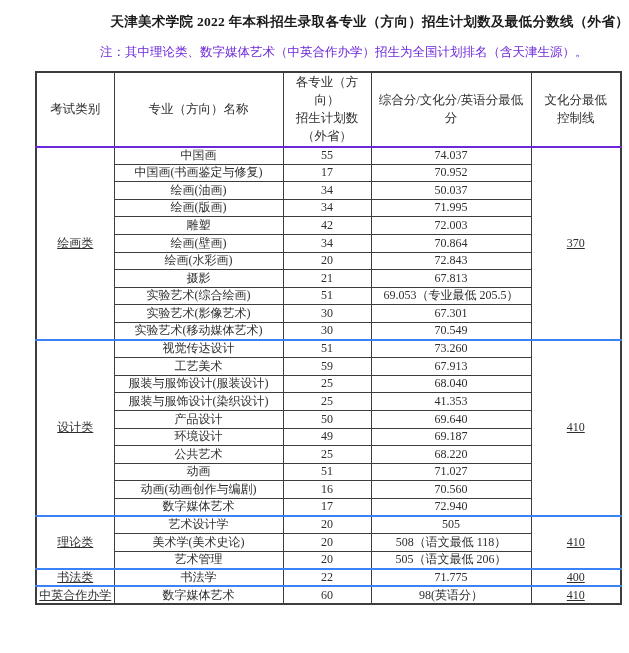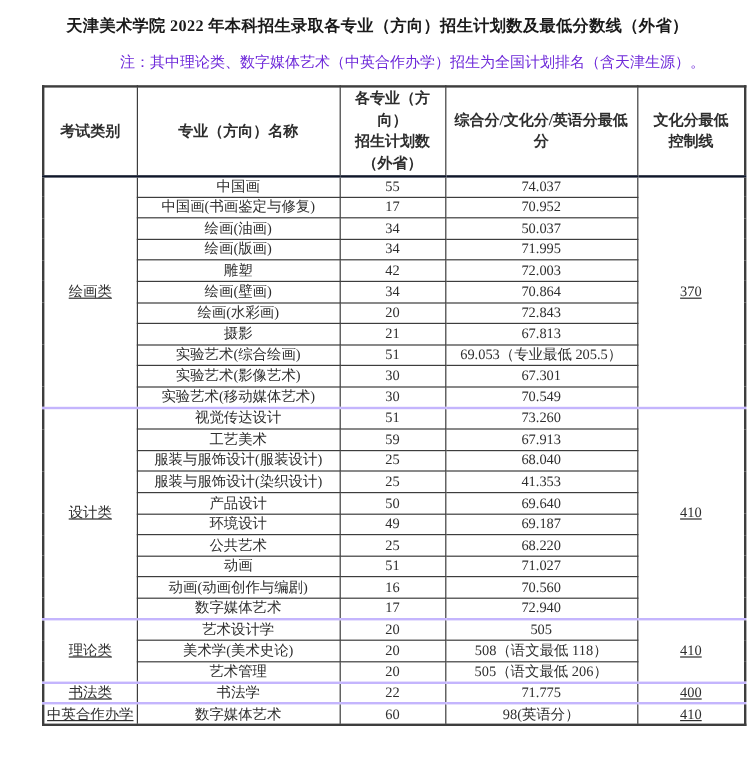--- a/index.html
+++ b/index.html
@@ -7,21 +7,21 @@
   body {
     width: 629px; height: 653px;
     font-family: "Liberation Serif", "DejaVu Serif", serif;
     color: #333333;
     position: relative;
     overflow: hidden;
   }
   .doc-title {
     position: absolute;
     top: 13px; left: 0; right: 0;
-    text-align: center;
+    text-align: right;
     font-size: 13.5px;
     font-weight: bold;
     color: #1a1a1a;
     letter-spacing: 0.3px;
   }
   .doc-note {
     position: absolute;
     top: 44px; left: 100px;
     font-size: 12.5px;
     color: #6d28d9;
@@ -45,27 +45,26 @@
     border: 1px solid #3d3d3d;
     text-align: center;
     vertical-align: middle;
     font-weight: normal;
     padding: 0 2px;
     overflow: hidden;
   }
   .score-table thead th {
     height: 60px;
     font-size: 12.5px;
-    border-bottom: 2px solid #0f172a;
+    border-bottom: 2px solid #6d28d9;
     white-space: pre-line;
     line-height: 1.45;
-    font-weight: bold;
   }
   .score-table tbody td { height: 17.6px; line-height: 1.1; }
-  .score-table tbody tr.group-start td { border-top: 2px solid #c4b5fd; }
+  .score-table tbody tr.group-start td { border-top: 2px solid #3b82f6; }
   .score-table td.category-cell, .score-table td.control-cell { font-size: 12px; text-decoration: underline; }
 </style>
 </head>
 <body>
 
 <div class="doc-title">天津美术学院 2022 年本科招生录取各专业（方向）招生计划数及最低分数线（外省）</div>
 <div class="doc-note">注：其中理论类、数字媒体艺术（中英合作办学）招生为全国计划排名（含天津生源）。</div>
 
 <table class="score-table">
   <colgroup>

